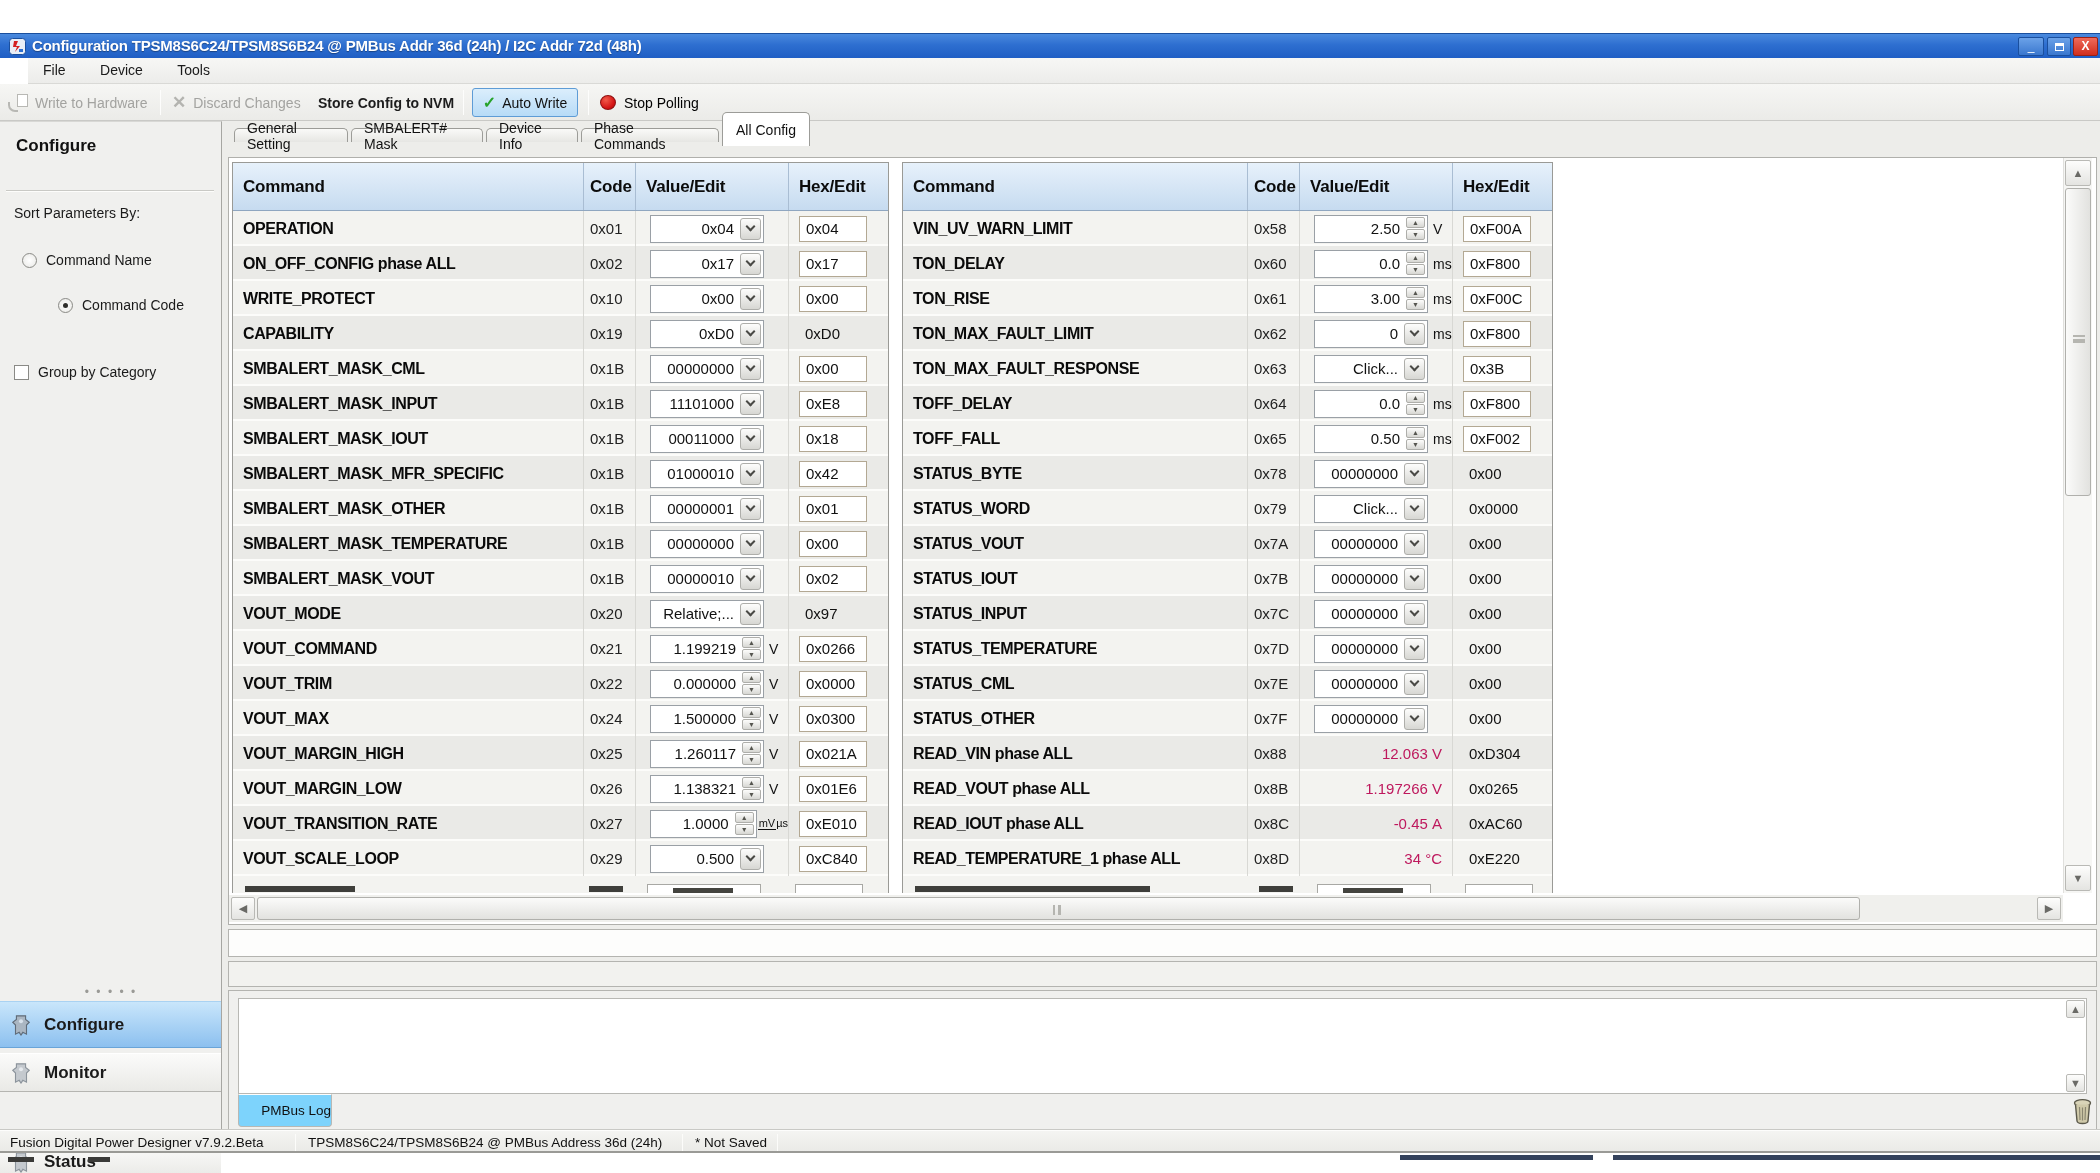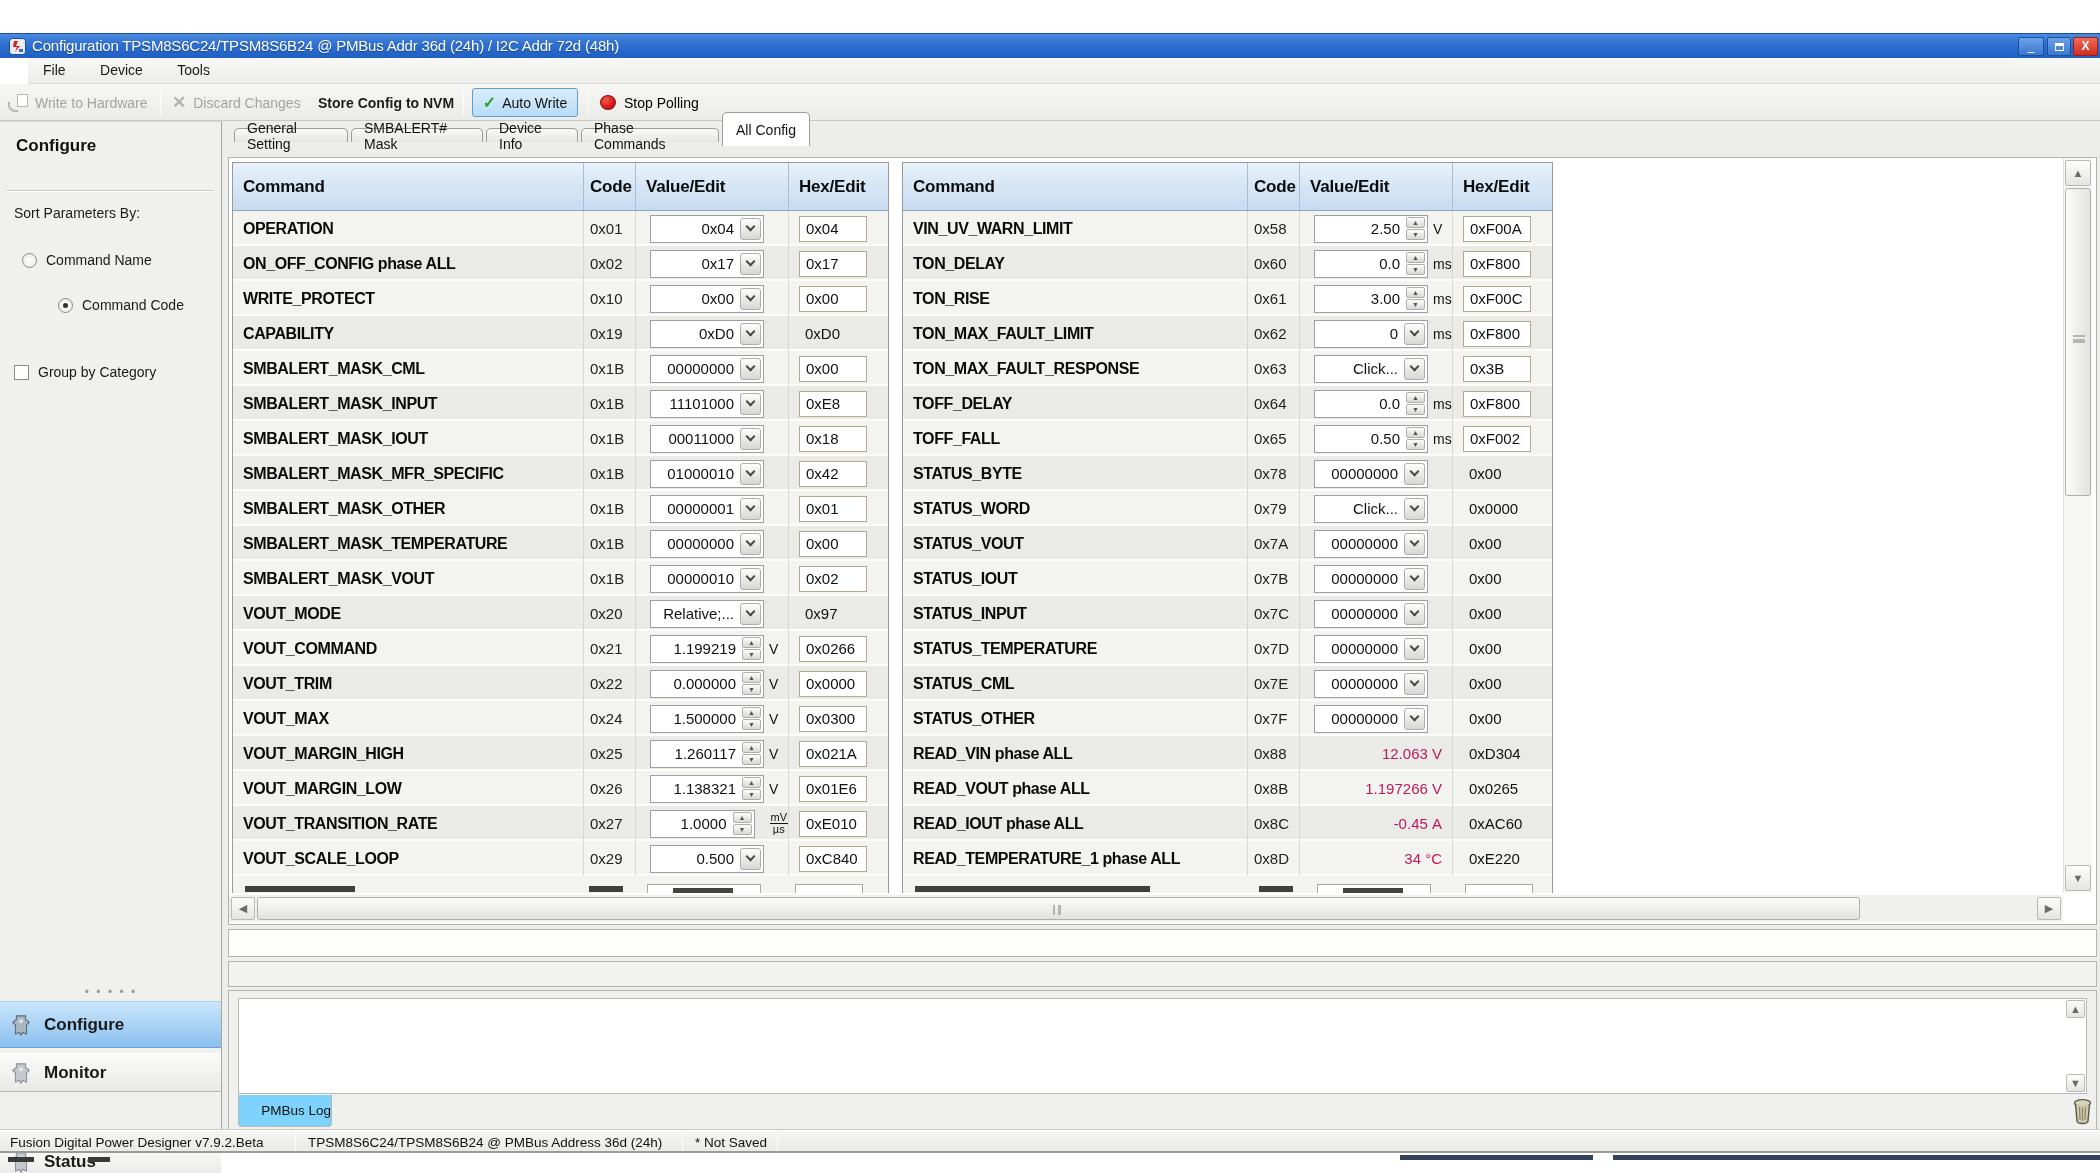--- a/index.html
+++ b/index.html
@@ -3,21 +3,21 @@
 <meta charset="utf-8">
 <style>
   * { margin:0; padding:0; box-sizing:border-box; }
   html,body { width:2100px; height:1173px; background:#ffffff; font-family:"Liberation Sans",sans-serif; }
   .abs { position:absolute; }
   #stage { position:relative; width:2100px; height:1173px; overflow:hidden; background:#fff; }
 
   
   #titlebar { left:0; top:33px; width:2100px; height:25px;
     background:linear-gradient(#4a8ade,#2e6fd0 45%,#1f5ec4); border-top:1px solid #1a4f9e; }
-  #titlebar .ttext { position:absolute; left:32px; top:3px; color:#fff; font-size:15px; font-weight:400; letter-spacing:-0.2px; text-shadow:0 1px 1px rgba(0,0,0,.35); }
+  #titlebar .ttext { position:absolute; left:32px; top:3px; color:#fff; font-size:15px; font-weight:700; letter-spacing:-0.2px; text-shadow:0 1px 1px rgba(0,0,0,.35); }
   #appicon { position:absolute; left:9px; top:4px; width:17px; height:17px; }
   .winbtn { position:absolute; top:3px; height:19px; border-radius:2px; border:1px solid #1a4f9e;
     color:#fff; font-size:12px; text-align:center; line-height:17px;
     background:linear-gradient(#6ba2e8,#3a77cf); }
   #btn-min { left:2018px; width:26px; }
   #btn-max { left:2047px; width:24px; }
   #btn-close { left:2073px; width:25px; background:linear-gradient(#ef6a5a,#d02e1e); border-color:#9e2114; font-weight:700; }
   .maxglyph { display:inline-block; width:9px; height:8px; border:1.5px solid #fff; border-top-width:3px; margin-top:5px; background:transparent; }
 
   
@@ -82,21 +82,21 @@
   .th.col3 { width:100px; border-left:1px solid #a9bdd3; flex:none; }
   .thead .th { height:100%; display:flex; align-items:center; }
 
   .combo { margin-left:14px; width:114px; height:28px; background:#fff; border:1px solid #9aa0a6; display:flex; align-items:center; }
   .cv { flex:1; text-align:right; font-size:15px; color:#111; padding-right:4px; white-space:nowrap; overflow:hidden; }
   .cbtn { width:21px; height:22px; margin:2px; border:1px solid #aeaeaa; border-radius:3px; background:linear-gradient(#fdfdfc,#d7d7d3); display:flex; align-items:center; justify-content:center; }
   .chev { width:7px; height:7px; border-right:2px solid #4a4a46; border-bottom:2px solid #4a4a46; transform:rotate(45deg); margin-top:-4px; }
   .spincol { width:19px; margin:2px; display:flex; flex-direction:column; }
   .sbtn { height:11px; font-size:7px; line-height:10px; text-align:center; color:#55554f; border:1px solid #aeaeaa; border-radius:2px; background:linear-gradient(#fdfdfc,#d7d7d3); margin-bottom:1px; }
   .unit { margin-left:5px; font-size:14px; color:#111; }
-  .unitfrac { margin-left:15px; display:flex; flex-direction:column; font-size:11px; color:#111; line-height:11px; text-align:center; }
+  .unitfrac { margin-left:1px; display:flex; flex-direction:row; font-size:11px; color:#111; line-height:11px; text-align:center; }
   .unitfrac .fn { border-bottom:1px solid #111; padding:0 1px; }
   .roval { width:100%; text-align:right; padding-right:10px; font-size:15px; color:#be185d; }
   .hexbox { margin-left:10px; width:68px; height:26px; border:1px solid #b3a893; background:#fff; font-size:15px; color:#111; display:flex; align-items:center; padding-left:6px; }
   .hexplain { padding-left:16px; font-size:15px; color:#111; }
 
   .trow.partial { box-shadow:none; background:#f3f3f0; position:relative; }
   .pbar { position:absolute; top:10px; height:6px; background:#3f3f3b; }
   .pbox { position:absolute; top:8px; height:26px; background:#fff; border:1px solid #a8a8a4; }
   .pboxbar { position:absolute; top:12px; height:5px; background:#44443f; }
 

